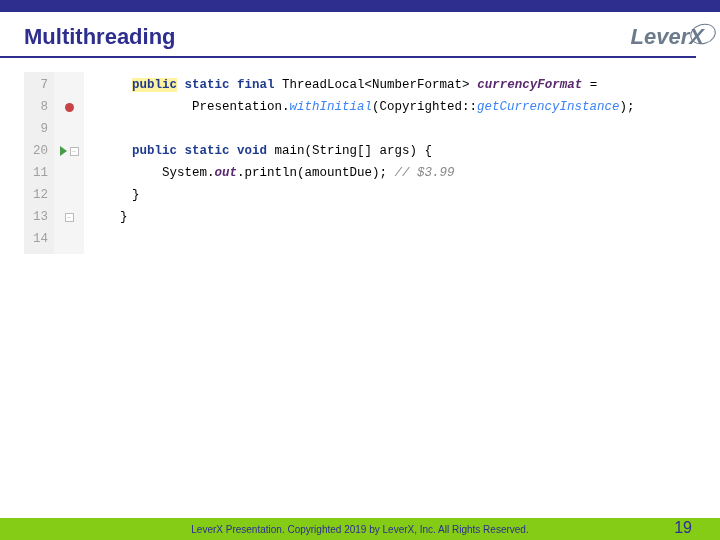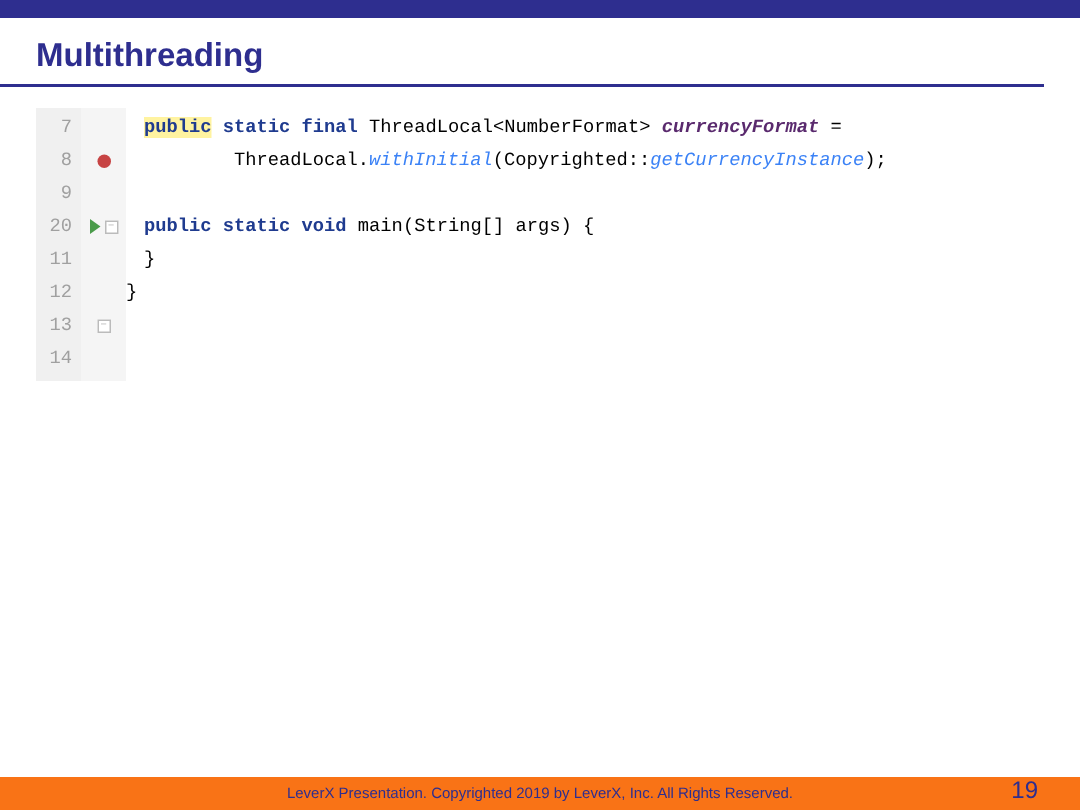--- a/index.html
+++ b/index.html
@@ -86,36 +86,37 @@
     border-left: 7px solid #4a9b4a;
     display:inline-block;
   }
   .fold {
     width: 9px; height: 9px; border:1px solid #bbb; background:#fff;
     display:inline-flex; align-items:center; justify-content:center;
     font-size:8px; color:#bbb; line-height:1;
   }
   .code-lines {
     padding: 2px 0 4px 12px;
+    margin-left: 36px;
   }
   .code-lines > div { height: 22px; white-space: pre; }
   .kw { color: #1f3b8f; font-weight: bold; }
   .hl { background: #fff3a0; }
   .itl { font-style: italic; color: #3b82f6; }
   .itlField { font-style: italic; color: #5a2a6e; font-weight: bold; }
   .cmt { color: #888; font-style: italic; }
   .hint { color: #888; }
   .purple { color: #5a2a6e; font-weight: bold; }
   .footer-bar {
     position: absolute;
     bottom: 0;
     left: 0;
     width: 100%;
     height: 22px;
-    background: #f97316;
+    background: #84cc16;
     display: flex;
     align-items: center;
     justify-content: center;
   }
   .footer-text {
     color: #2e2e8f;
     font-size: 10px;
   }
   .page-num {
     position: absolute;
@@ -125,20 +126,24 @@
     font-size: 16px;
   }
 </style>
 </head>
 <body>
 
 <div class="top-bar"></div>
 
 <div class="header">
   <div class="title">Multithreading</div>
+  <div class="logo">
+    <span>LeverX</span>
+    <span class="logo-ellipse"></span>
+  </div>
 </div>
 <div class="title-underline"></div>
 
 <div class="code-block">
 
   <div class="gutter">
     <div>7</div>
     <div>8</div>
     <div>9</div>
     <div>20</div>
@@ -161,23 +166,24 @@
     <div></div>
     <div></div>
     <div>
         <span class="fold">–</span>
       </div>
     <div></div>
   </div>
 
   <div class="code-lines">
     <div><span class="kw hl">public</span> <span class="kw">static</span> <span class="kw">final</span><span> ThreadLocal&lt;NumberFormat&gt; </span><span class="purple itl">currencyFormat</span><span> =</span></div>
-    <div><span>        ThreadLocal.</span><span class="itl">withInitial</span><span>(Copyrighted::</span><span class="itl">getCurrencyInstance</span><span>);</span></div>
+    <div><span>        Presentation.</span><span class="itl">withInitial</span><span>(Copyrighted::</span><span class="itl">getCurrencyInstance</span><span>);</span></div>
     <div></div>
     <div><span class="kw">public</span> <span class="kw">static</span> <span class="kw">void</span><span> main(String[] args) {</span></div>
+    <div><span>    System.</span><span class="itlField">out</span><span>.println(amountDue); </span><span class="cmt">// $3.99</span></div>
     <div>}</div>
     <div style="margin-left:-12px;"><span>}</span></div>
   </div>
 </div>
 
 <div class="footer-bar">
   <span class="footer-text">LeverX Presentation. Copyrighted 2019 by LeverX, Inc. All Rights Reserved.</span>
   <span class="page-num">19</span>
 </div>
 

